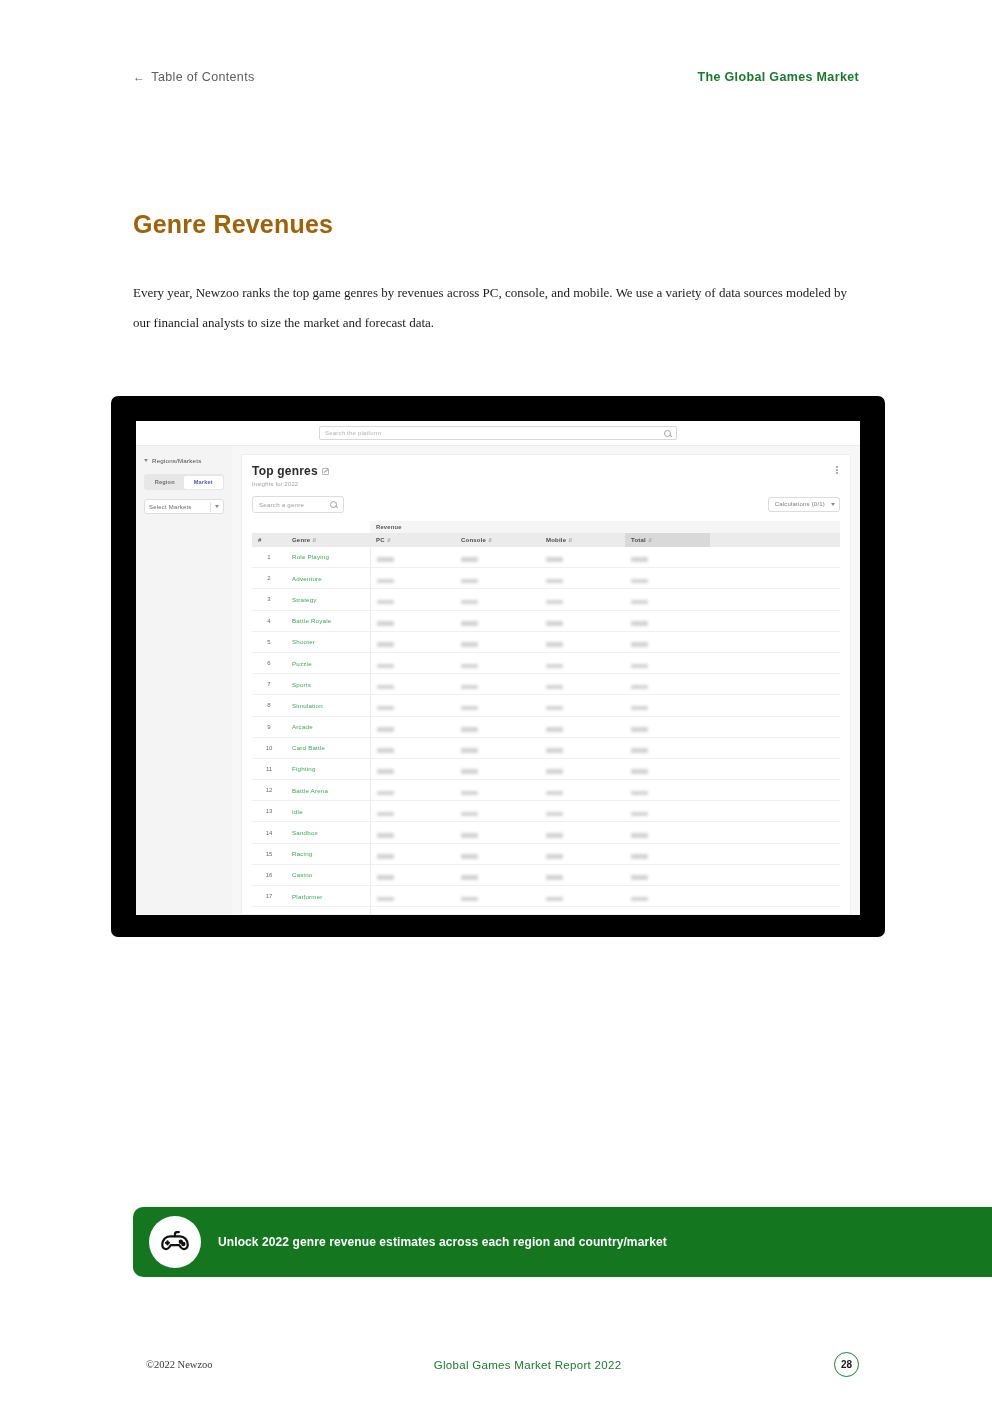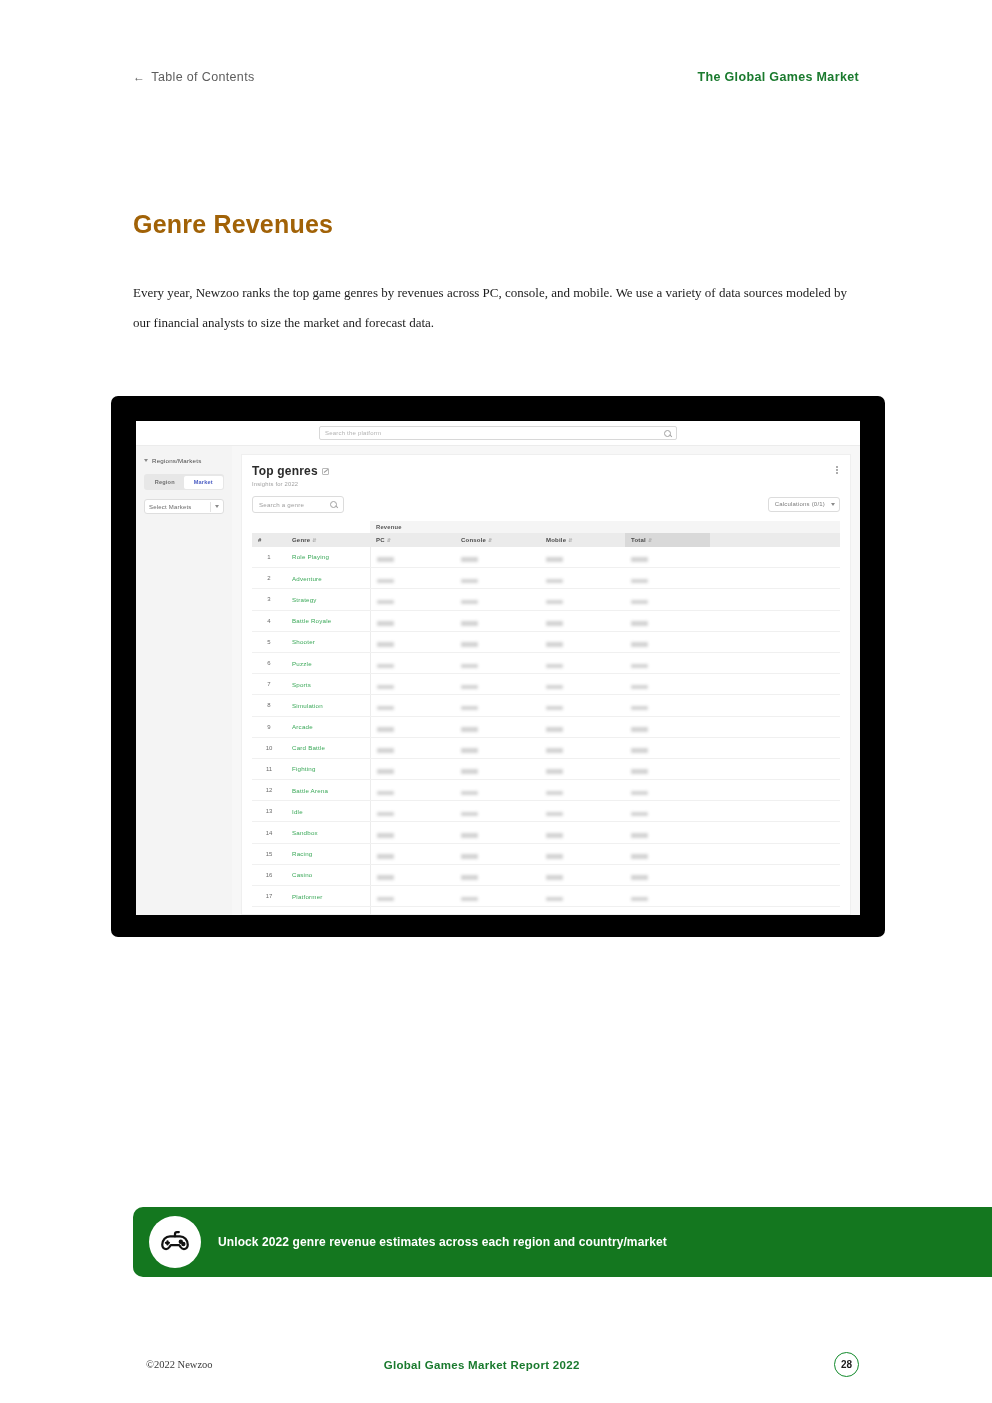--- a/index.html
+++ b/index.html
@@ -318,24 +318,24 @@
   }
   .foot-left {
     font-family: "Liberation Serif", serif;
     font-size: 10.5px;
     color: #3a3a3a;
     flex: 1;
   }
   .foot-center {
     font-size: 11.5px;
     color: #1a7a2e;
-    font-weight: bold;
+    font-weight: normal;
     letter-spacing: .3px;
     flex: 1;
-    text-align: left;
+    text-align: right;
   }
   .foot-right { flex: 1; display: flex; justify-content: flex-end; }
   .page-badge {
     width: 25px; height: 25px;
     border: 1.8px solid #128a2b;
     border-radius: 50%;
     display: flex; align-items: center; justify-content: center;
     font-size: 10px;
     color: #1a1a1a;
     font-weight: bold;

